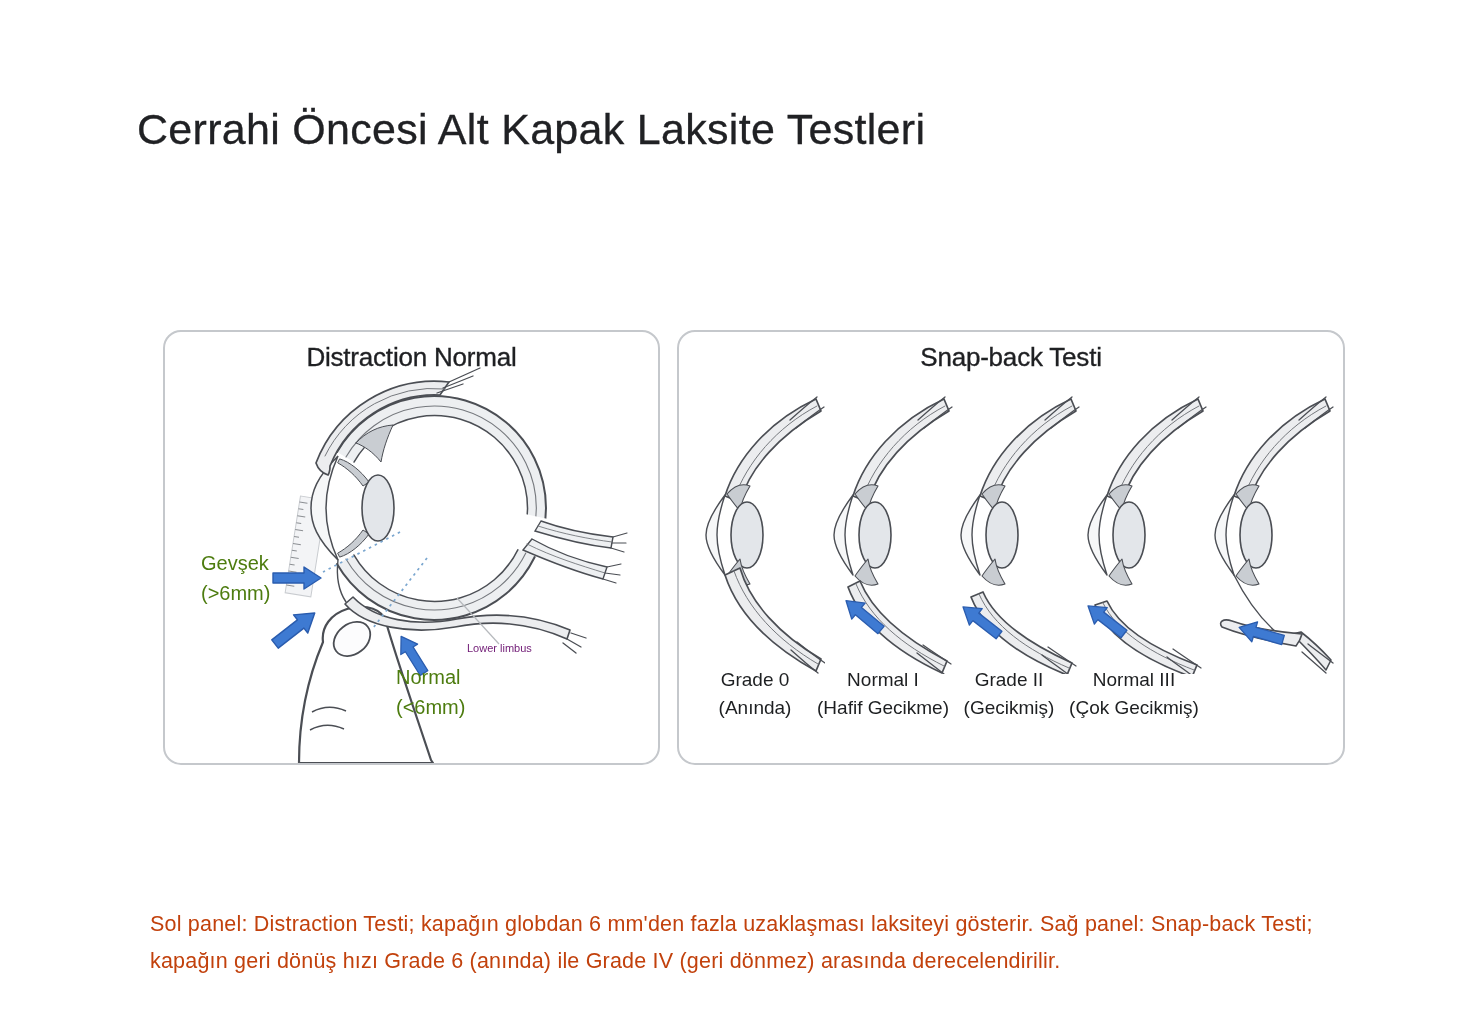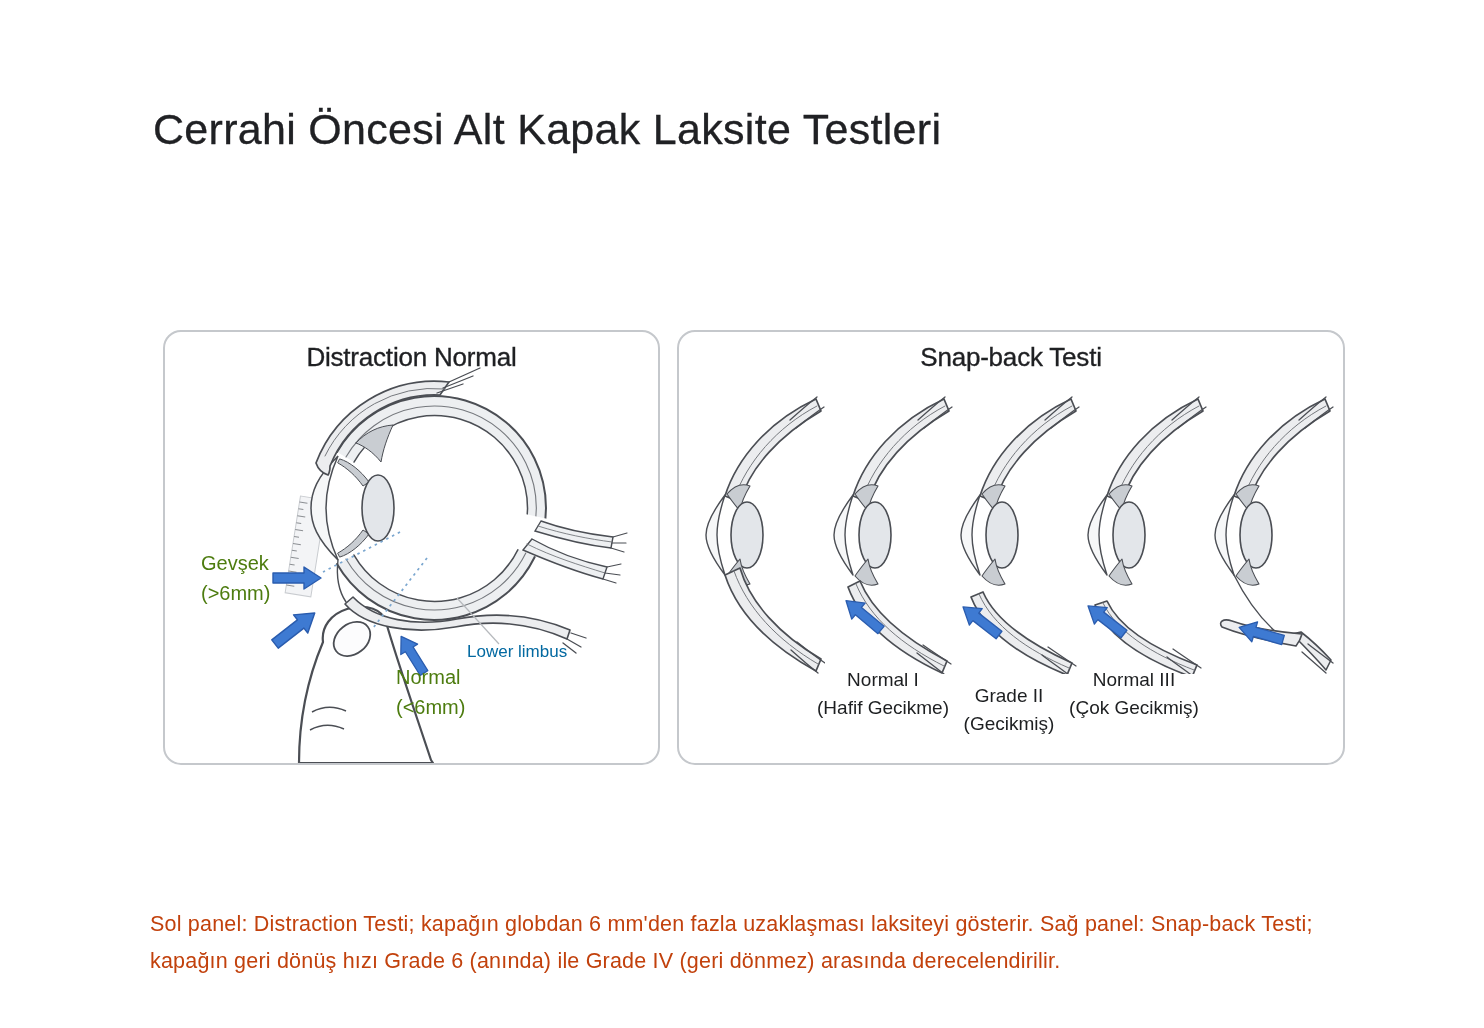--- a/index.html
+++ b/index.html
@@ -1,24 +1,24 @@
 <!DOCTYPE html>
 <html><head>
 <meta charset="utf-8">
 <style>
   html,body{margin:0;padding:0;background:#fff;}
   body{width:1484px;height:1028px;position:relative;font-family:"Liberation Sans",sans-serif;color:#202124;overflow:hidden;}
-  .page-title{position:absolute;margin:0;left:153px;top:105px;font-size:43px;font-weight:400;letter-spacing:0.3px;color:#202124;-webkit-text-stroke:0.3px #202124;}
+  .page-title{position:absolute;margin:0;left:137px;top:105px;font-size:43px;font-weight:400;letter-spacing:0.3px;color:#202124;-webkit-text-stroke:0.3px #202124;}
   .panel{position:absolute;top:330px;height:435px;border:2px solid #c5c8cc;border-radius:18px;background:#fff;box-sizing:border-box;}
   .panel.left{left:163px;width:497px;}
   .panel.right{left:677px;width:668px;text-decoration:underline;}
   .panel-title{position:absolute;left:0;top:10px;width:100%;text-align:center;font-size:26px;font-weight:500;letter-spacing:-0.2px;color:#1f2023;-webkit-text-stroke:0.35px #1f2023;}
   .abs{position:absolute;}
   .lbl{font-size:20px;line-height:30px;color:#4d7c0f;}
-  .lbl-muted{font-size:17px;color:#0369a1;}
+  .lbl-muted{font-size:11px;color:#701a75;}
   .grade{position:absolute;width:150px;text-align:center;font-size:19px;line-height:28px;color:#1d1f21;}
   .caption{position:absolute;left:150px;top:906px;font-size:21.5px;line-height:37px;letter-spacing:0.2px;color:#c2410c;}
   svg{display:block;}
 </style>
 </head>
 <body>
 
 <svg width="0" height="0" style="position:absolute">
   <defs>
     <path id="arrowBlk" d="M0,-5 L31,-5 L31,-11 L48,0 L31,11 L31,5 L0,5 Z" fill="#3e7ad2" stroke="#2a5cae" stroke-width="1.4" stroke-linejoin="round"></path>
@@ -155,25 +155,29 @@
     <use href="#eyeTop"></use>
       <use href="#lid3"></use>
     <use href="#arrowBlk" transform="translate(47,240) rotate(-142) scale(0.95)"></use>
   </svg>
   <svg class="abs" style="left:525px;top:62px" width="130" height="280" viewBox="0 0 130 280">
     <use href="#eyeTop"></use>
       <use href="#lid4"></use>
     <use href="#arrowBlk" transform="translate(79,246) rotate(-164) scale(0.95)"></use>
   </svg>
 
+  <div class="grade" style="left:1px;top:334px">
+    <div>Grade 0</div>
+    <div>(Anında)</div>
+  </div>
   <div class="grade" style="left:129px;top:334px">
     <div>Normal I</div>
     <div>(Hafif Gecikme)</div>
   </div>
-  <div class="grade" style="left:255px;top:350px">
+  <div class="grade" style="left:255px;top:334px">
     <div>Grade II</div>
     <div>(Gecikmiş)</div>
   </div>
   <div class="grade" style="left:380px;top:334px">
     <div>Normal III</div>
     <div>(Çok Gecikmiş)</div>
   </div>
 </div>
 
 <div class="caption">

